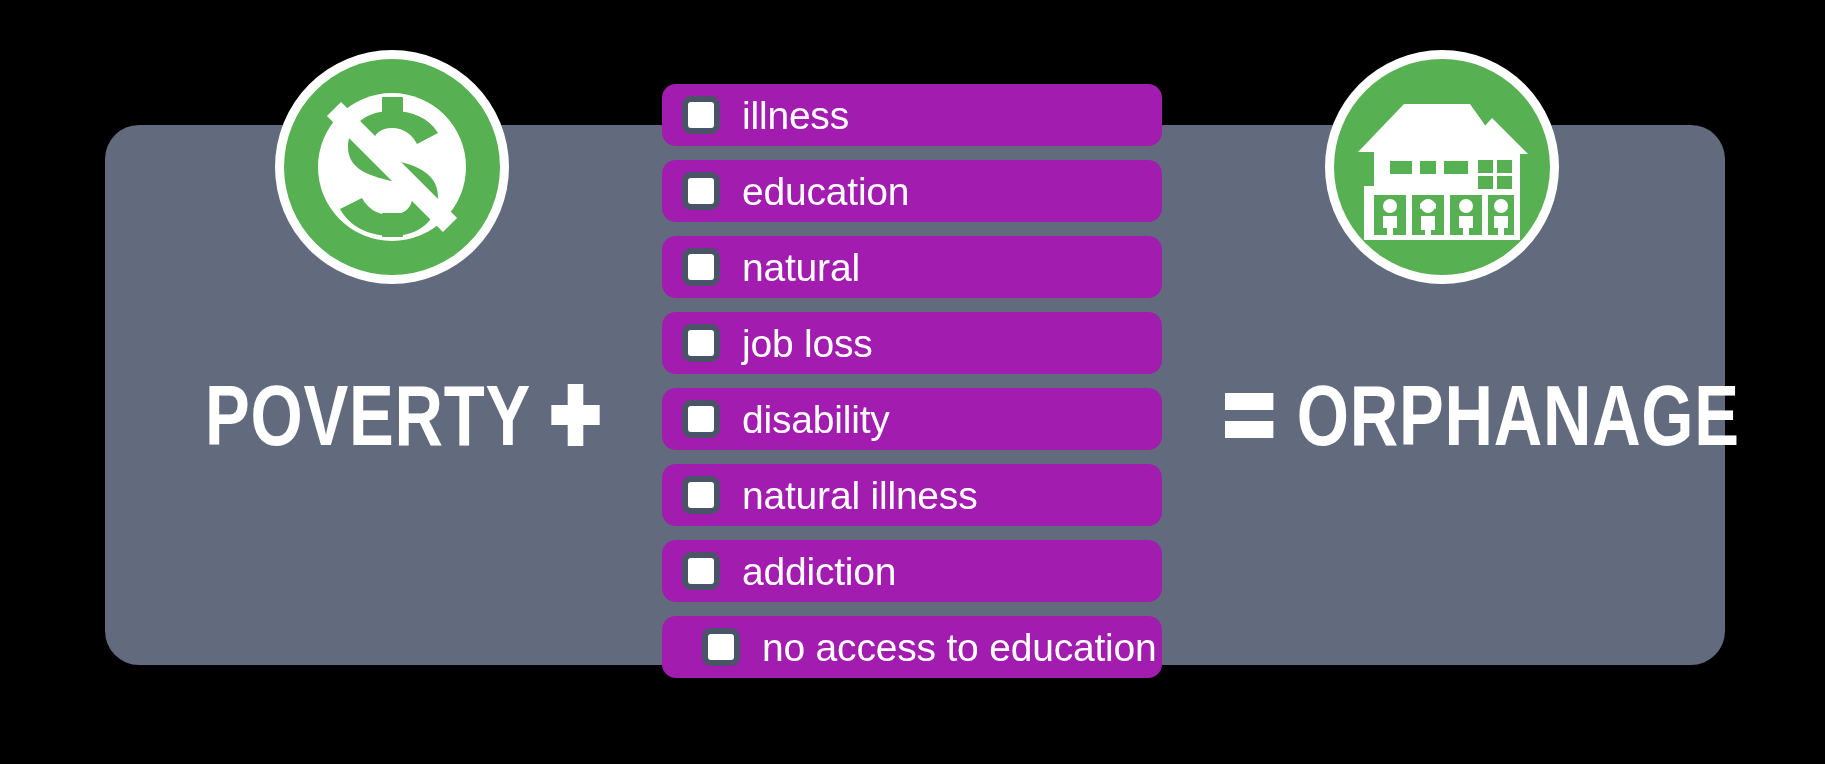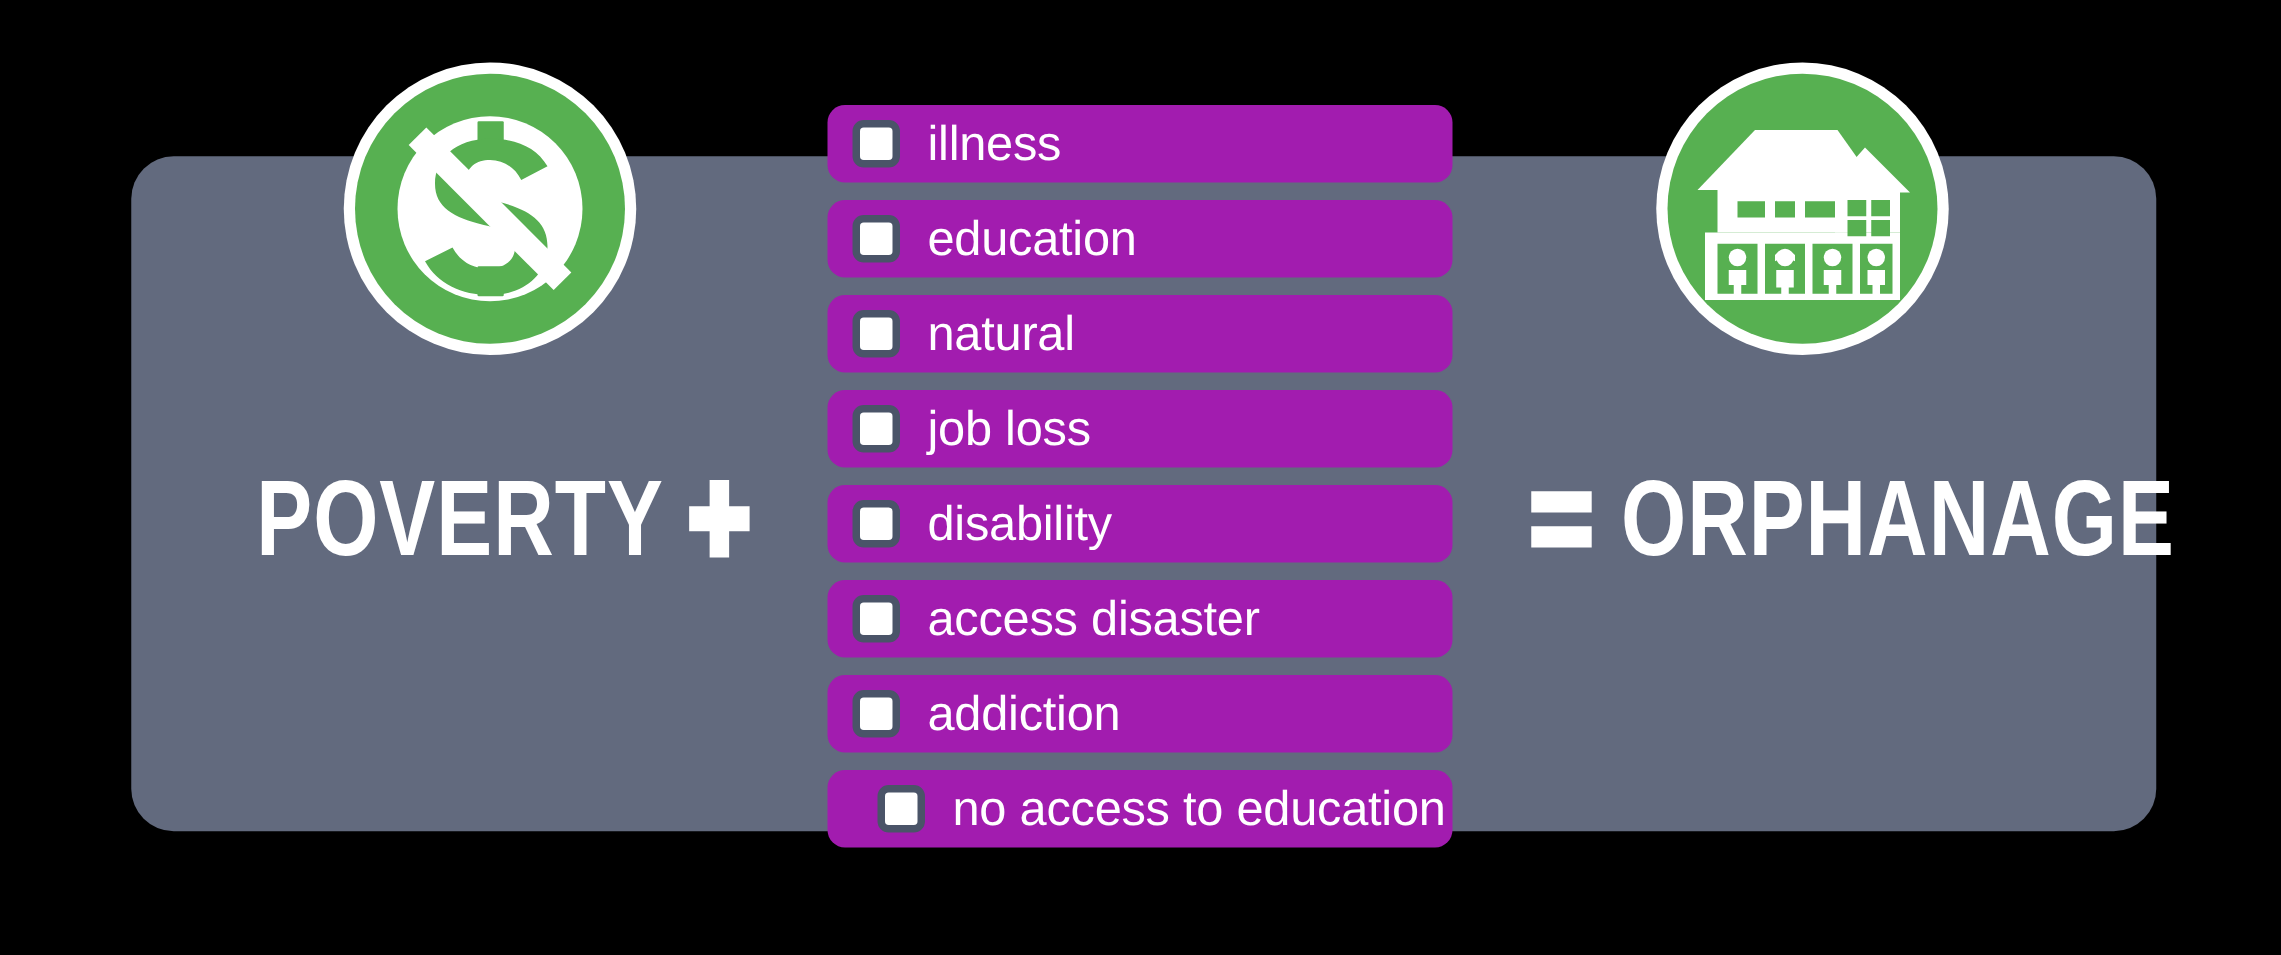--- a/index.html
+++ b/index.html
@@ -227,21 +227,21 @@
       <span class="check-label">job loss</span>
     </div>
 
     <div class="check-row">
       <span class="checkbox"></span>
       <span class="check-label">disability</span>
     </div>
 
     <div class="check-row">
       <span class="checkbox"></span>
-      <span class="check-label">access disaster</span>
+      <span class="check-label">natural illness</span>
     </div>
 
     <div class="check-row">
       <span class="checkbox"></span>
       <span class="check-label">addiction</span>
     </div>
 
     <div class="check-row">
       <span class="checkbox"></span>
       <span class="check-label">no access to education</span>

